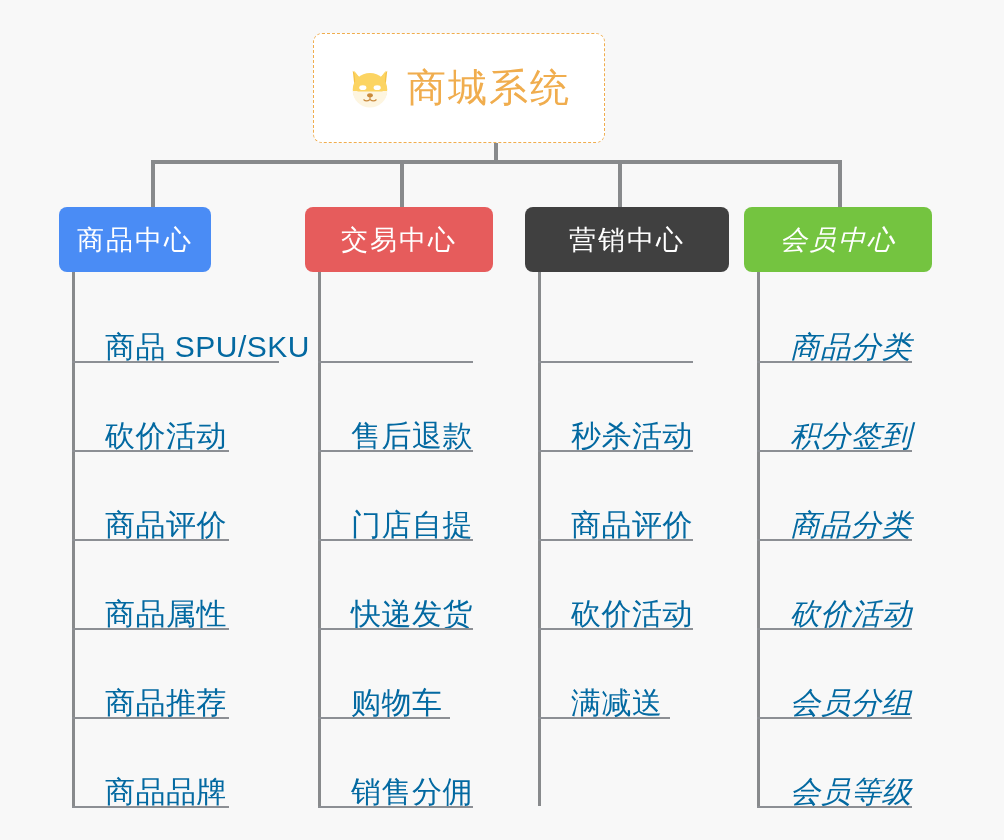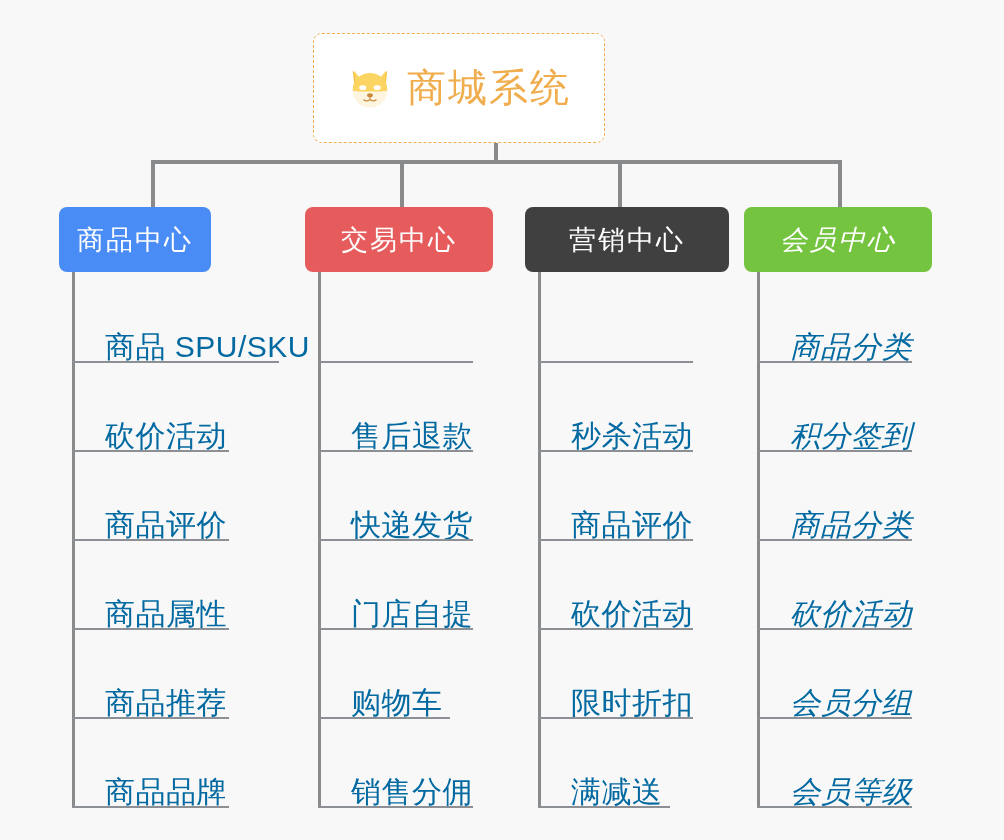--- a/index.html
+++ b/index.html
@@ -196,25 +196,25 @@
     <div class="leaf-list">
       <div class="leaf-spine" style="height:534px;"></div>
       <div class="leaf-item">
         <span class="leaf-rule" style="width:155px;"></span>
       </div>
       <div class="leaf-item">
         <span class="leaf-label">售后退款</span>
         <span class="leaf-rule" style="width:155px;"></span>
       </div>
       <div class="leaf-item">
+        <span class="leaf-label">门店自提</span>
+        <span class="leaf-rule" style="width:155px;"></span>
+      </div>
+      <div class="leaf-item">
         <span class="leaf-label">快递发货</span>
-        <span class="leaf-rule" style="width:155px;"></span>
-      </div>
-      <div class="leaf-item">
-        <span class="leaf-label">门店自提</span>
         <span class="leaf-rule" style="width:155px;"></span>
       </div>
       <div class="leaf-item">
         <span class="leaf-label">购物车</span>
         <span class="leaf-rule" style="width:132px;"></span>
       </div>
       <div class="leaf-item">
         <span class="leaf-label">销售分佣</span>
         <span class="leaf-rule" style="width:155px;"></span>
       </div>
@@ -236,24 +236,20 @@
       </div>
       <div class="leaf-item">
         <span class="leaf-label">商品评价</span>
         <span class="leaf-rule" style="width:155px;"></span>
       </div>
       <div class="leaf-item">
         <span class="leaf-label">砍价活动</span>
         <span class="leaf-rule" style="width:155px;"></span>
       </div>
       <div class="leaf-item">
-        <span class="leaf-label">限时折扣</span>
-        <span class="leaf-rule" style="width:155px;"></span>
-      </div>
-      <div class="leaf-item">
         <span class="leaf-label">满减送</span>
         <span class="leaf-rule" style="width:132px;"></span>
       </div>
     </div>
   </div>
 
   <div class="branch" style="left:744px;width:240px;font-style:italic;">
     <div class="branch-head" style="width:188px;background:#74c440;">
       <span>会员中心</span>
     </div>

